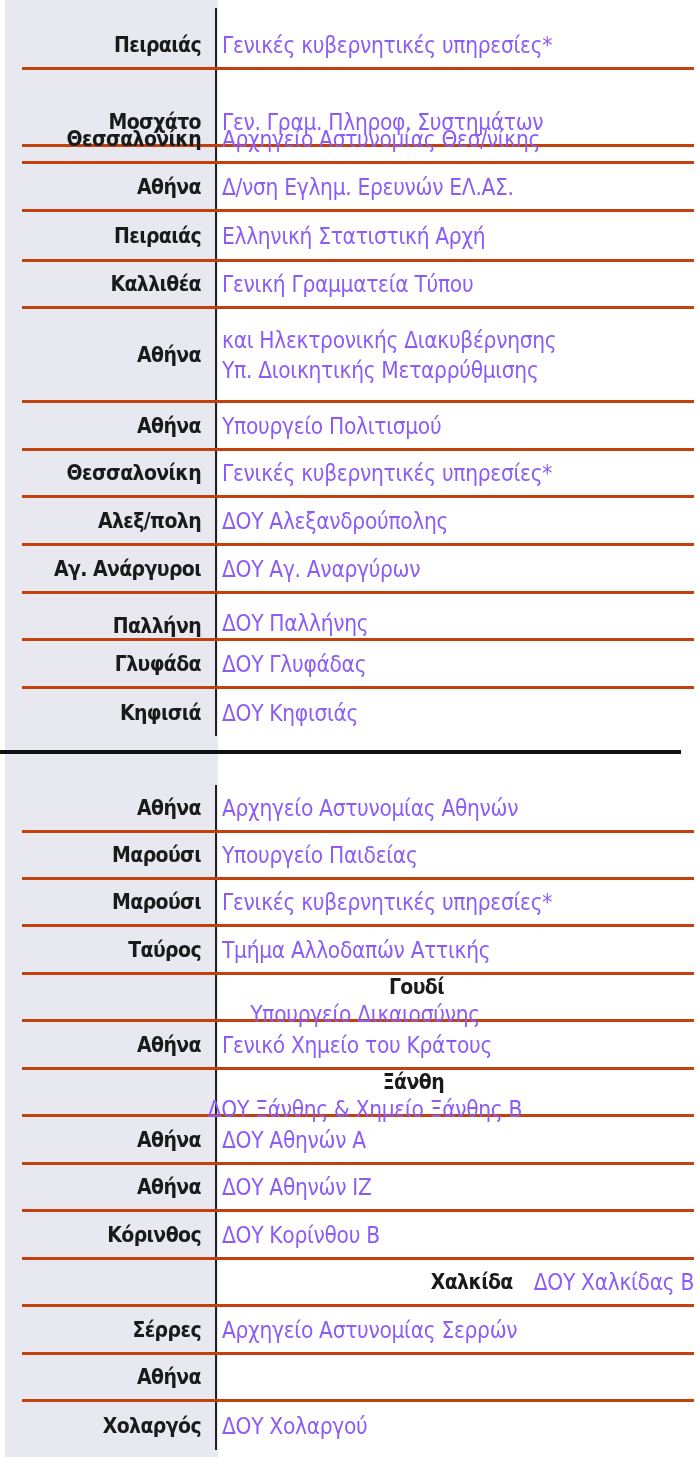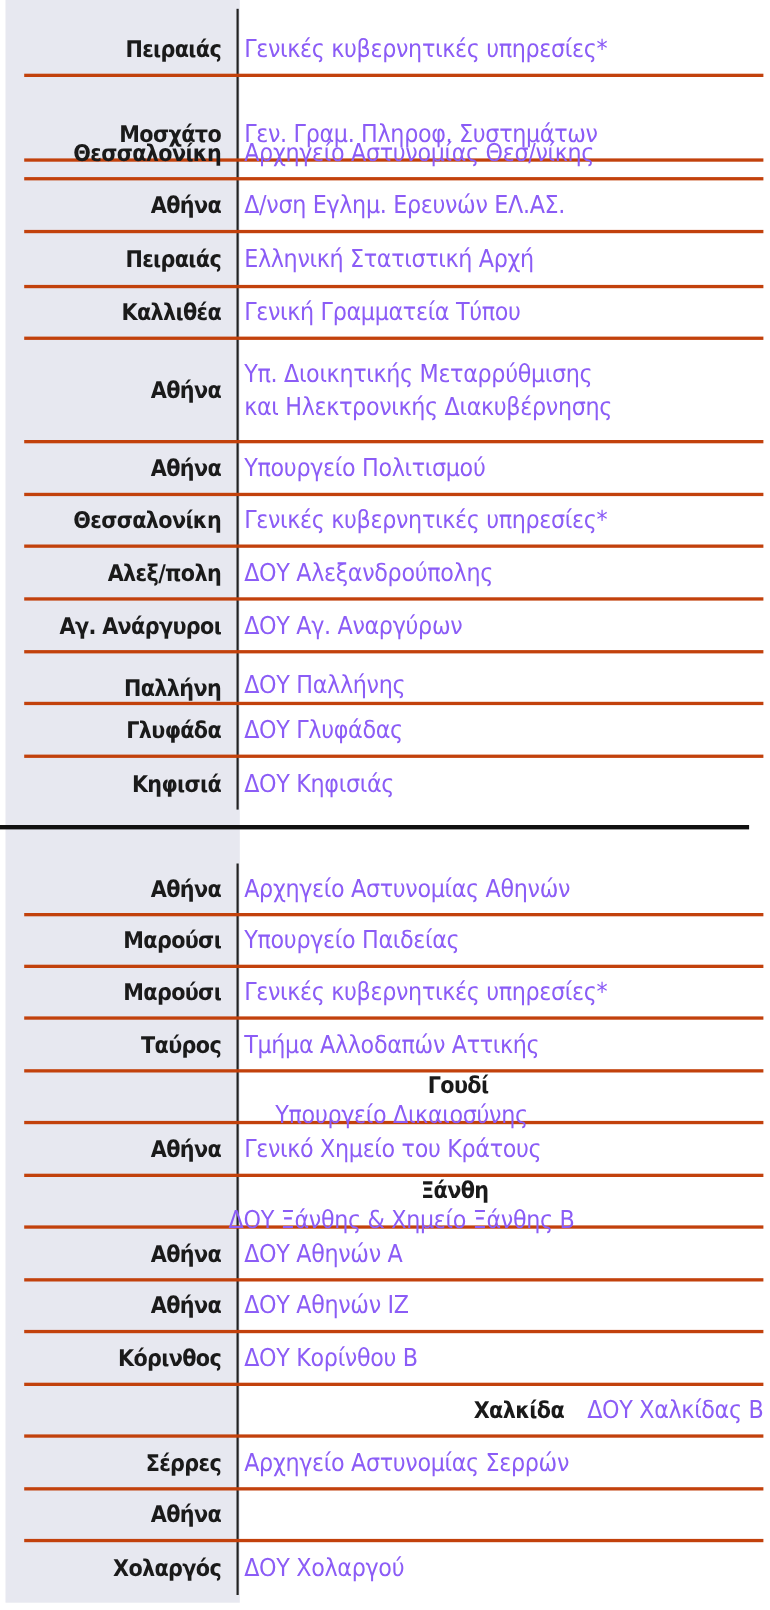--- a/index.html
+++ b/index.html
@@ -43,22 +43,22 @@
     <div class="loc">Πειραιάς</div>
     <div class="svc">Ελληνική Στατιστική Αρχή</div>
   </div>
   <div class="row bordered" style="top:262px;height:44px;">
     <div class="loc">Καλλιθέα</div>
     <div class="svc">Γενική Γραμματεία Τύπου</div>
   </div>
   <div class="row bordered" style="top:309px;height:91px;">
     <div class="loc">Αθήνα</div>
     <div class="svc">
+      <div>και Ηλεκτρονικής Διακυβέρνησης</div>
       <div>Υπ. Διοικητικής Μεταρρύθμισης</div>
-      <div>και Ηλεκτρονικής Διακυβέρνησης</div>
     </div>
   </div>
   <div class="row bordered" style="top:403px;height:45px;">
     <div class="loc">Αθήνα</div>
     <div class="svc">Υπουργείο Πολιτισμού</div>
   </div>
   <div class="row bordered" style="top:451px;height:44px;">
     <div class="loc">Θεσσαλονίκη</div>
     <div class="svc">Γενικές κυβερνητικές υπηρεσίες*</div>
   </div>

